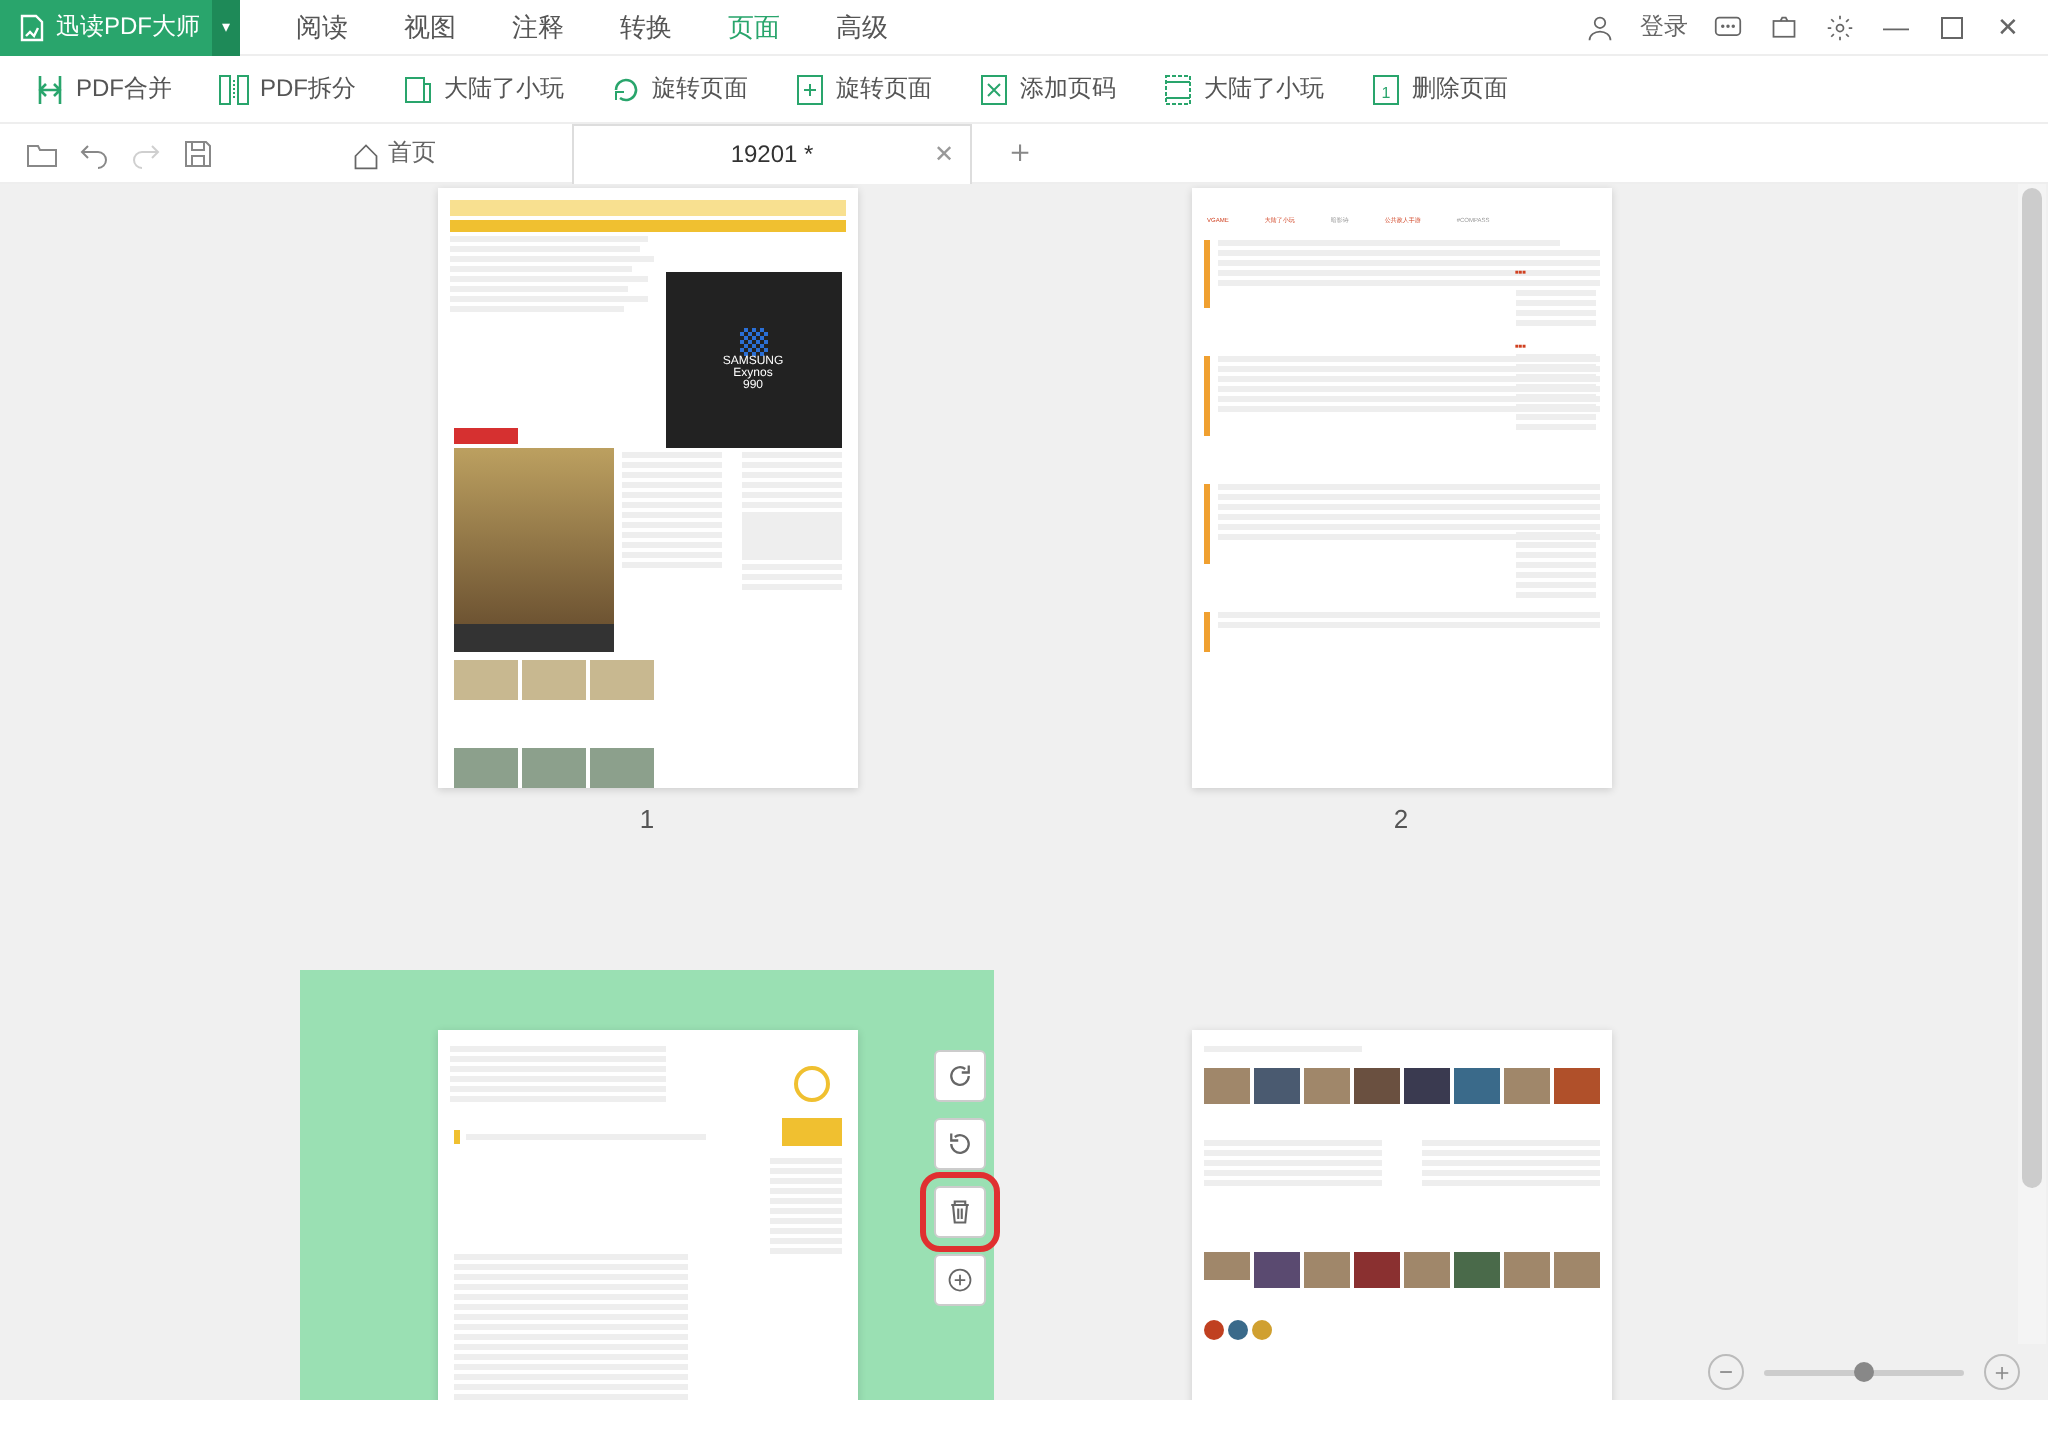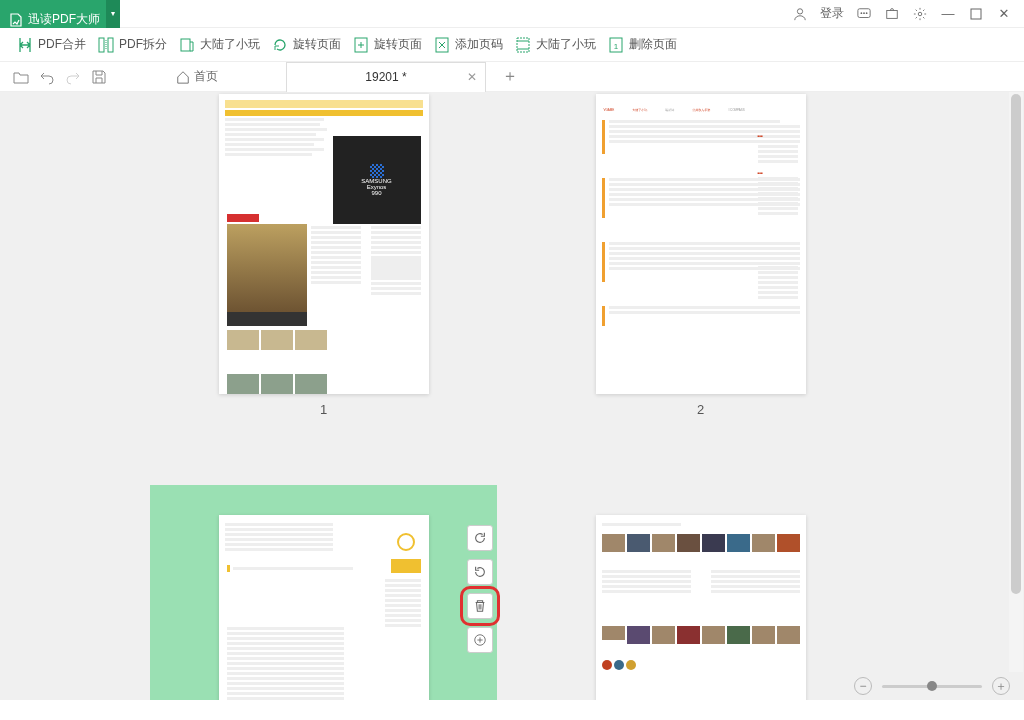--- a/index.html
+++ b/index.html
@@ -1,31 +1,31 @@
 <!DOCTYPE html>
 <html><head>
 <meta charset="utf-8">
 <style>
 *{margin:0;padding:0;box-sizing:border-box;font-family:"Microsoft YaHei",sans-serif}
 body{background:#fff;width:1024px;height:720px;overflow:hidden;position:relative;font-size:12px;color:#333}
 .titlebar{height:28px;background:#fff;display:flex;align-items:center;border-bottom:1px solid #eee}
-.logo-area{width:120px;height:28px;background:#29a56c;color:#fff;display:flex;align-items:flex-end;padding-left:8px;font-size:12px;position:relative}
+.logo-area{width:120px;height:28px;background:#29a56c;color:#fff;display:flex;align-items:center;padding-left:8px;font-size:12px;position:relative}
 .logo-icon{width:16px;height:16px;margin-right:4px;display:inline-flex;align-items:center;justify-content:center}
 .logo-area .drop{position:absolute;right:0;top:0;width:14px;height:28px;background:#1e8a58;display:flex;align-items:center;justify-content:center;font-size:8px}
 .menu{display:flex;gap:28px;margin-left:28px;font-size:13px;color:#555}
 .menu-item{cursor:pointer;padding:4px 0}
 .menu-item.active{color:#29a56c}
 .title-right{margin-left:auto;display:flex;align-items:center;gap:12px;padding-right:12px;color:#666}
 .title-right .ic{width:16px;height:16px;display:inline-flex;align-items:center;justify-content:center;cursor:pointer;font-size:13px}
-.toolbar{height:34px;display:flex;align-items:center;gap:11px;padding-left:16px;border-bottom:1px solid #eee;color:#555;font-size:12px}
+.toolbar{height:34px;display:flex;align-items:center;gap:22px;padding-left:16px;border-bottom:1px solid #eee;color:#555;font-size:12px}
 .tool-btn{display:flex;align-items:center;gap:4px;cursor:pointer}
 .tool-btn svg{width:18px;height:18px}
 .filebar{height:30px;display:flex;align-items:center;padding-left:12px;border-bottom:1px solid #eee;gap:8px}
 .filebar .ic{width:18px;height:18px;display:inline-flex;align-items:center;justify-content:center;color:#888;cursor:pointer}
-.home-btn{display:flex;align-items:center;gap:4px;margin-left:60px;cursor:pointer;color:#666}
+.home-btn{display:flex;align-items:flex-end;gap:4px;margin-left:60px;cursor:pointer;color:#666}
 .tab{margin-left:60px;width:200px;height:30px;display:flex;align-items:center;justify-content:center;border:1px solid #ddd;border-bottom:none;background:#fff;position:relative;font-size:12px}
 .tab .close{position:absolute;right:8px;color:#999;cursor:pointer}
 .tab-add{margin-left:8px;color:#888;font-size:16px;cursor:pointer}
 .content{background:#f0f0f0;height:608px;padding:0;overflow:hidden;position:relative}
 .grid{display:grid;grid-template-columns:1fr 1fr;gap:30px;padding:0 150px;padding-top:2px}
 .page-wrap{display:flex;flex-direction:column;align-items:center;position:relative}
 .thumb{width:210px;height:300px;background:#fff;box-shadow:0 1px 4px rgba(0,0,0,.15);padding:6px;font-size:3px;color:#999;overflow:hidden;position:relative}
 .page-wrap.selected{background:#9ae0b3;padding:30px 30px 10px 30px;margin-top:38px}
 .page-wrap.selected .thumb{width:210px;height:230px}
 .page-num{margin-top:8px;font-size:13px;color:#555}
@@ -60,20 +60,28 @@
 <div class="titlebar">
   <div class="logo-area">
     <span class="logo-icon">
       <svg viewBox="0 0 16 16">
           <path d="M3 2h7l3 3v9H3z" fill="none" stroke="#fff" stroke-width="1.2"></path>
           <path d="M5 12l2-2 2 2 2-4" fill="none" stroke="#fff" stroke-width="1.2"></path>
         </svg>
     </span>
     <span>迅读PDF大师</span>
     <span class="drop">▾</span>
+  </div>
+  <div class="menu">
+    <span class="menu-item">阅读</span>
+    <span class="menu-item">视图</span>
+    <span class="menu-item">注释</span>
+    <span class="menu-item">转换</span>
+    <span class="menu-item active">页面</span>
+    <span class="menu-item">高级</span>
   </div>
   <div class="title-right">
     <span class="ic">
         <svg width="14" height="14" viewBox="0 0 16 16">
           <circle cx="8" cy="5" r="3" fill="none" stroke="#666"></circle>
           <path d="M2 15c0-3 3-5 6-5s6 2 6 5" fill="none" stroke="#666"></path>
         </svg>
       </span>
     <span>登录</span>
     <span class="ic">

